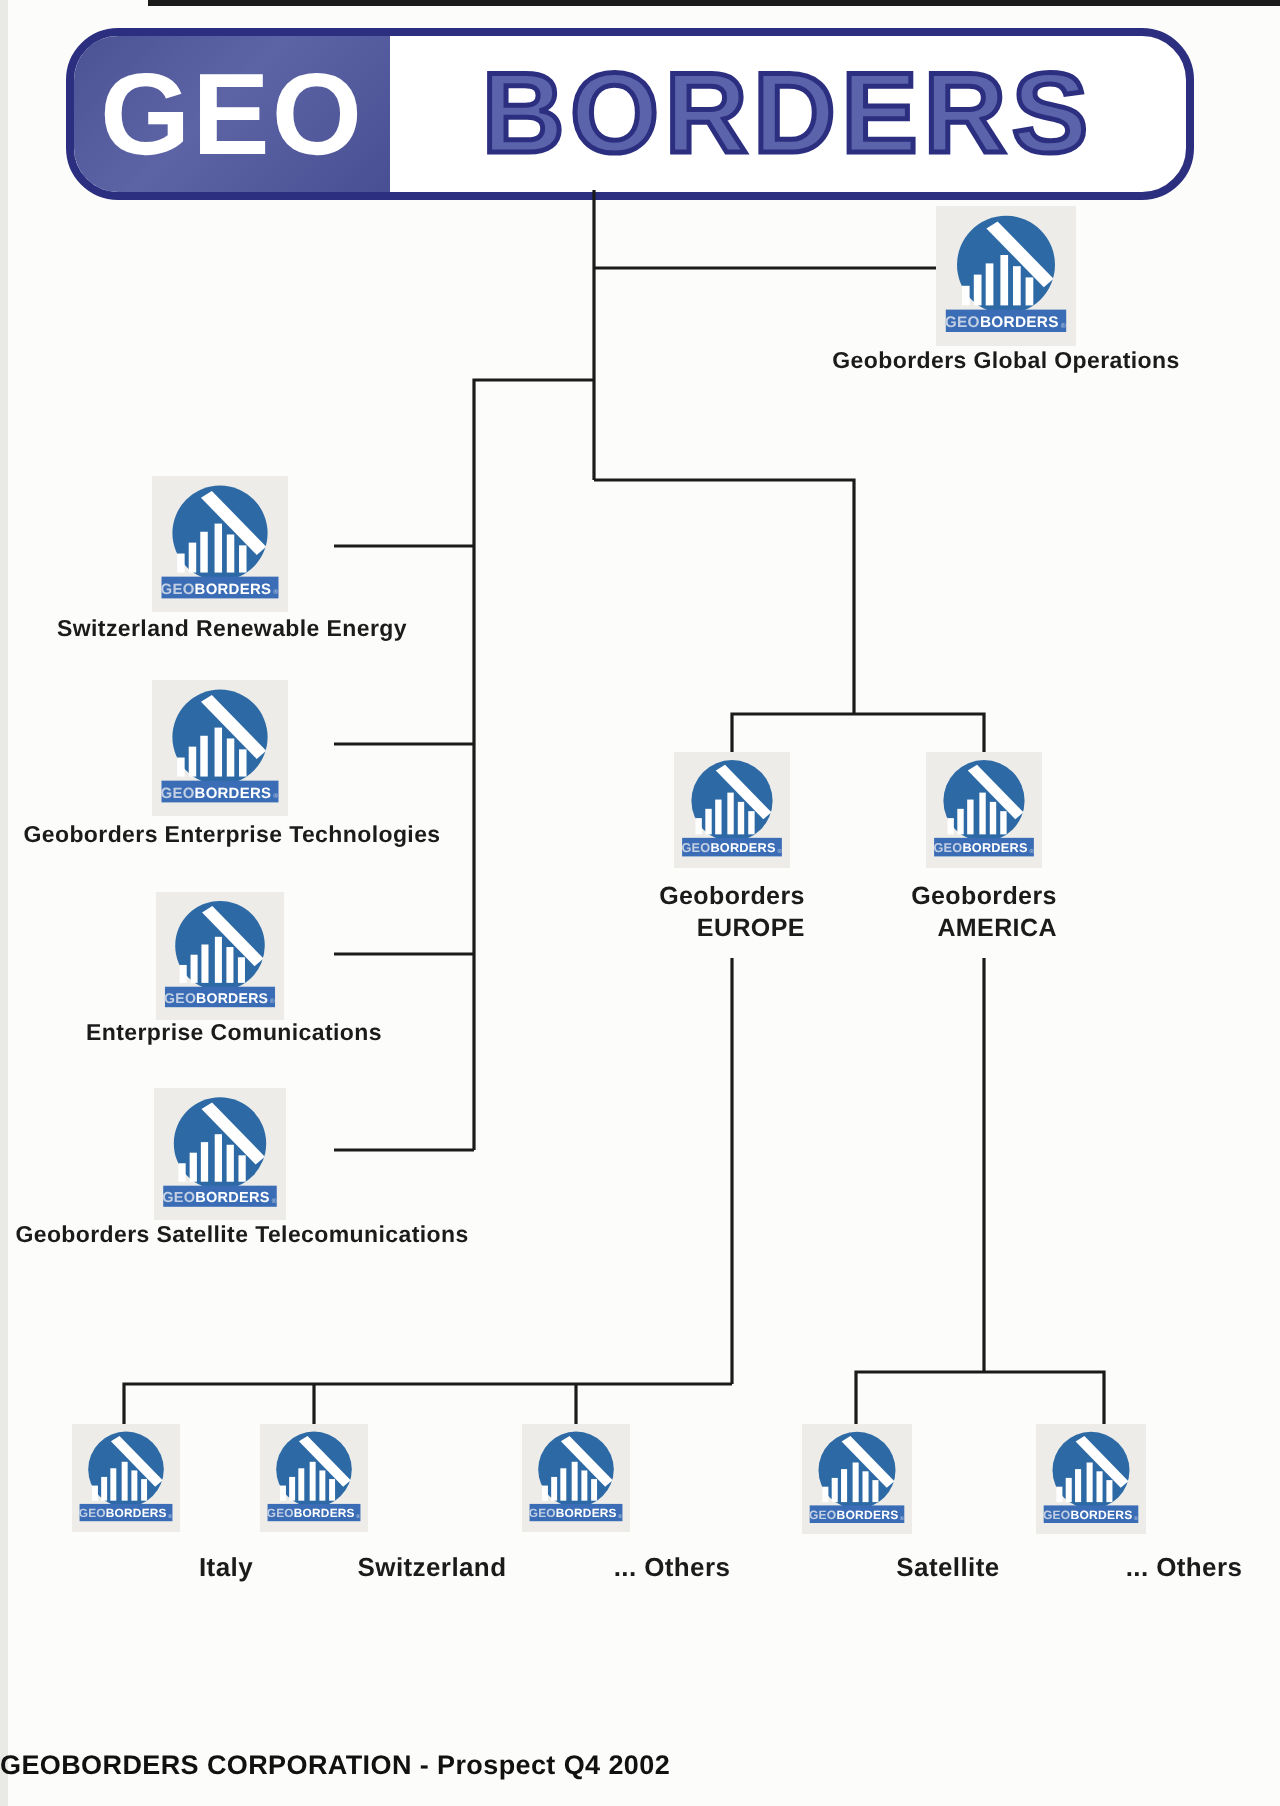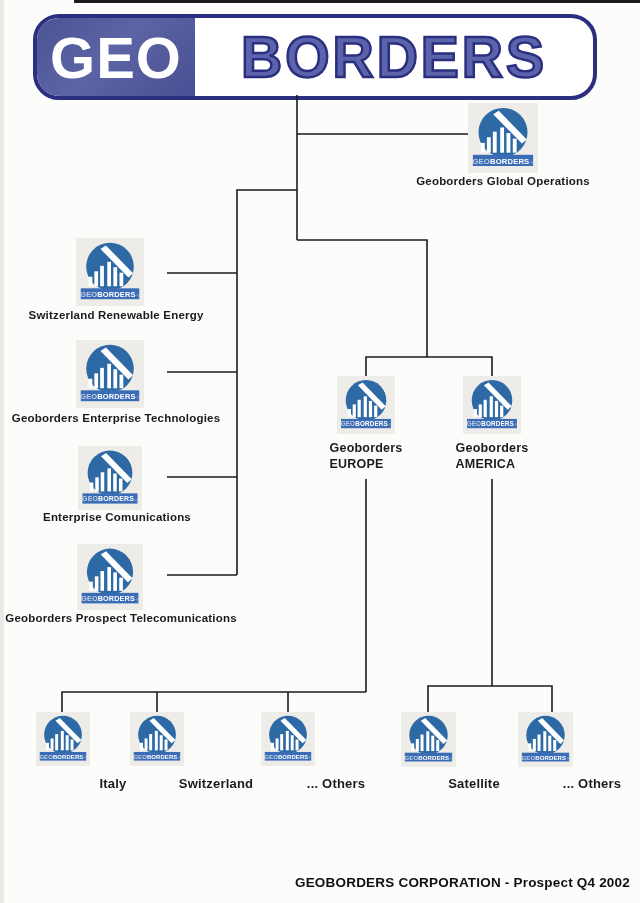--- a/index.html
+++ b/index.html
@@ -32,29 +32,29 @@
   
   .connectors{position:absolute;left:0;top:0;width:640px;height:903px;}
 
   
   .gb-logo{position:absolute;}
   .gb-logo svg{width:100%;height:100%;display:block;}
 
   
   .lbl{
     position:absolute;transform:translateX(-50%);
-    font-weight:bold;color:#1b1b1b;text-align:left;white-space:nowrap;
+    font-weight:bold;color:#1b1b1b;text-align:right;white-space:nowrap;
     letter-spacing:.2px;
   }
   .s11{font-size:11.5px;}
   .s12{font-size:12.5px;line-height:15.5px;}
   .s13{font-size:13px;margin-left:47px;}
 
   .footer{
-    position:absolute;left:0;top:875px;width:630px;text-align:right;
+    position:absolute;left:0;top:875px;width:630px;text-align:left;
     font-weight:bold;font-size:13.5px;color:#111111;letter-spacing:.2px;
   }
 </style>
 </head>
 <body>
 
 <div class="scan-top-line"></div>
 <div class="scan-left-edge"></div>
 
 <div class="banner">
@@ -300,21 +300,21 @@
     <rect x="7" y="74" width="86" height="16" fill="#3b6db6"></rect>
     <text x="47" y="86.5" text-anchor="middle" font-family="Liberation Sans, sans-serif" font-size="11" font-weight="bold" letter-spacing="0.2"><tspan fill="#c2cfe2">GEO</tspan><tspan fill="#ffffff">BORDERS</tspan></text>
     <text x="91" y="87" text-anchor="middle" font-family="Liberation Sans, sans-serif" font-size="5" fill="#c2cfe2">®</text>
   </svg>
 </div>
 
 <div class="lbl s11" style="left:503px;top:175px">Geoborders Global Operations</div>
 <div class="lbl s11" style="left:116px;top:309px">Switzerland Renewable Energy</div>
 <div class="lbl s11" style="left:116px;top:412px">Geoborders Enterprise Technologies</div>
 <div class="lbl s11" style="left:117px;top:511px">Enterprise Comunications</div>
-<div class="lbl s11" style="left:121px;top:612px">Geoborders Prospect Telecomunications</div>
+<div class="lbl s11" style="left:121px;top:612px">Geoborders Satellite Telecomunications</div>
 
 <div class="lbl s12" style="left:366px;top:441px">
   <div>Geoborders</div>
   <div>EUROPE</div>
 </div>
 <div class="lbl s12" style="left:492px;top:441px">
   <div>Geoborders</div>
   <div>AMERICA</div>
 </div>
 

